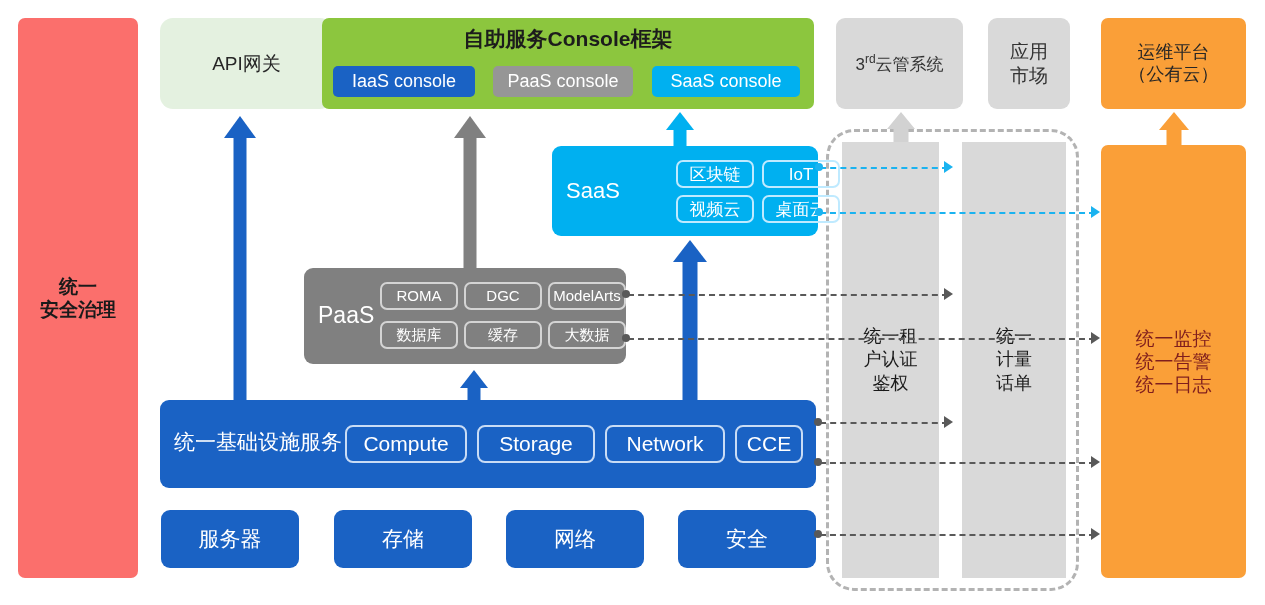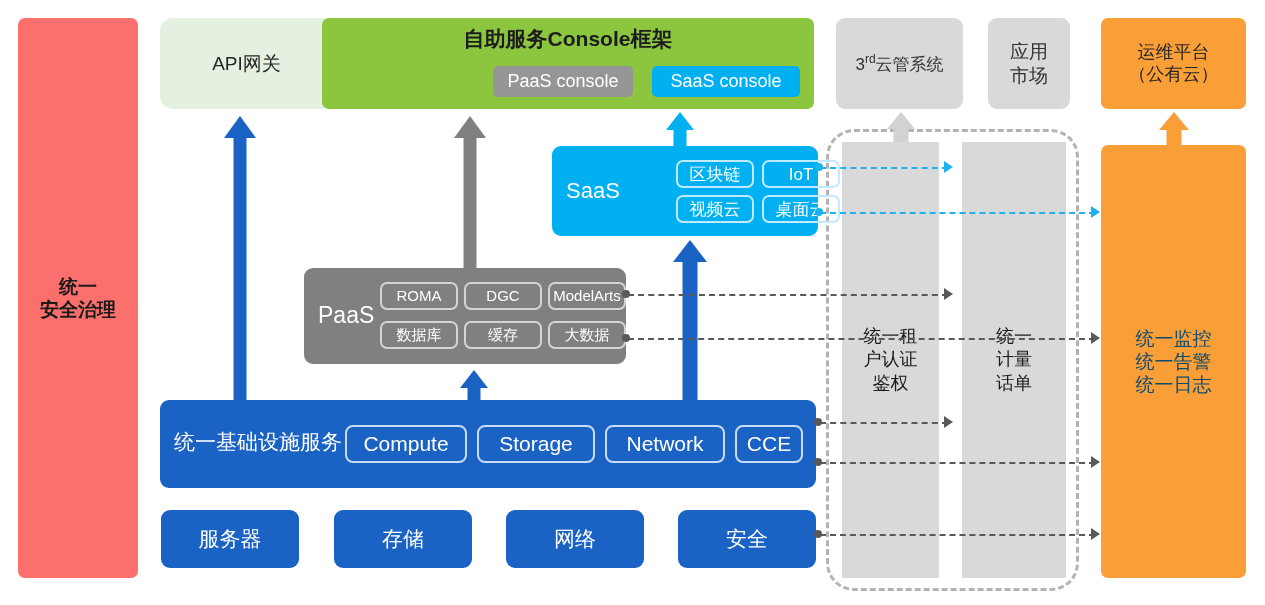--- a/index.html
+++ b/index.html
@@ -97,21 +97,21 @@
     background: #fa9f38;
     border-radius: 7px;
     color: #262626;
     font-size: 18px;
   }
   
   #ops-pillar {
     left: 1101px; top: 145px; width: 145px; height: 433px;
     background: #fa9f38;
     border-radius: 7px;
-    color: #0c4a6e;
+    color: #7f1d1d;
     font-size: 19px;
     font-weight: 400;
   }
   
   #saas-block {
     left: 552px; top: 146px; width: 266px; height: 90px;
     background: #00b0f0;
     border-radius: 9px;
     display: block;
   }
@@ -278,20 +278,23 @@
       <div>安全治理</div>
     </div>
   </div>
 
   <div class="box" id="api-gateway">
     <span>API网关</span>
   </div>
 
   <div class="box" id="console-frame">
     <div class="frame-title">自助服务Console框架</div>
+    <div class="console-chip" id="chip-iaas">
+      <span>IaaS console</span>
+    </div>
     <div class="console-chip" id="chip-paas">
       <span>PaaS console</span>
     </div>
     <div class="console-chip" id="chip-saas">
       <span>SaaS console</span>
     </div>
   </div>
 
   <div class="box" id="third-cloud">
     <span><span>3</span><sup>rd</sup><span>云管系统</span></span>

